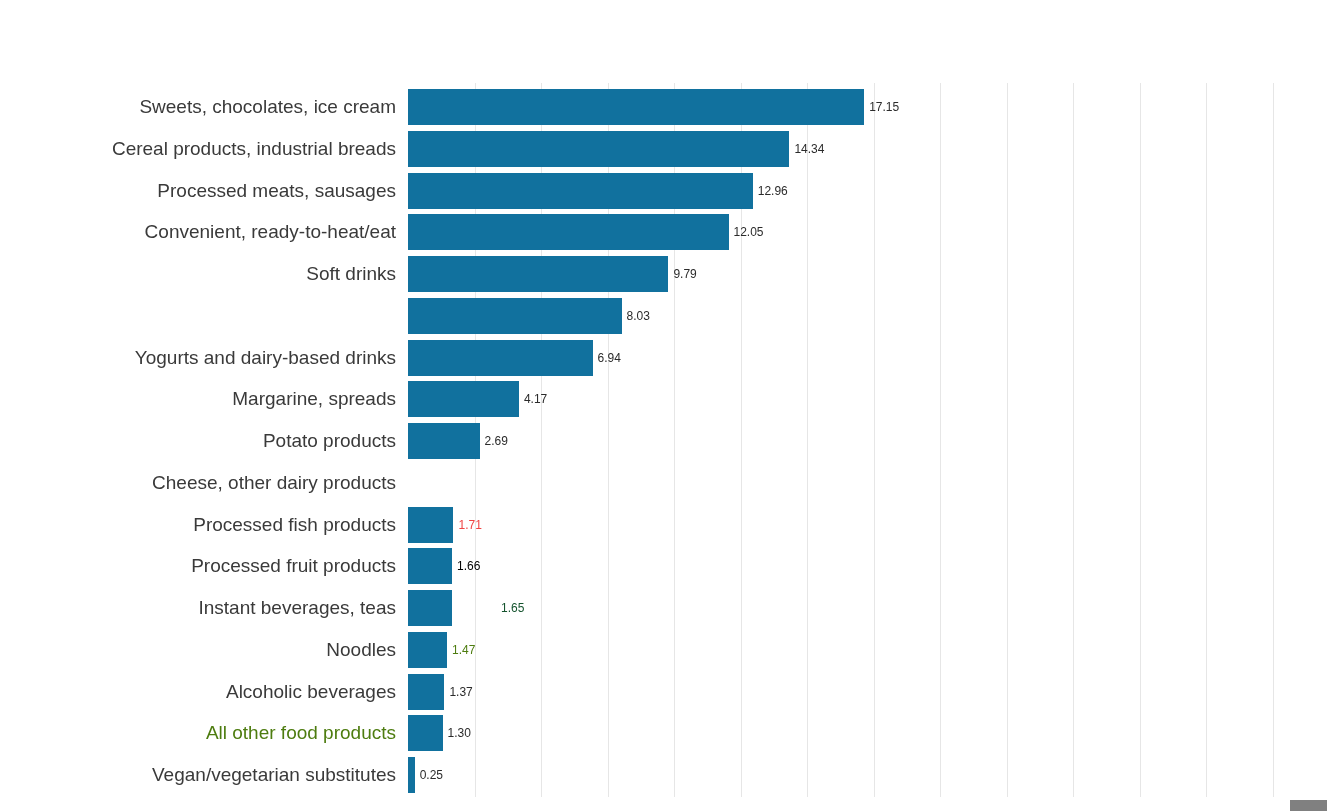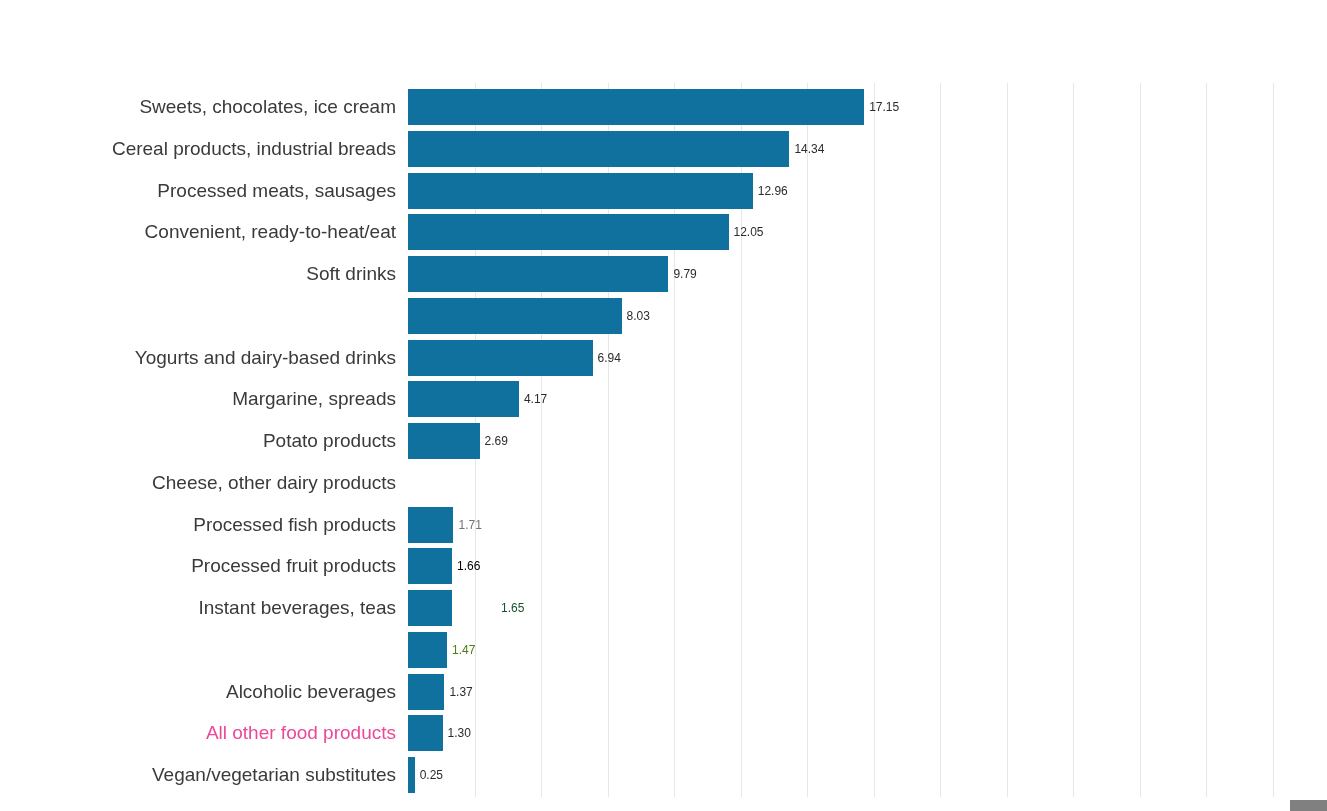--- a/index.html
+++ b/index.html
@@ -129,22 +129,23 @@
       <div class="cat-label" style="top: 89.5px; color: rgb(58, 58, 58);">Processed meats, sausages</div>
       <div class="cat-label" style="top: 131.25px; color: rgb(58, 58, 58);">Convenient, ready-to-heat/eat</div>
       <div class="cat-label" style="top: 173px; color: rgb(58, 58, 58);">Soft drinks</div>
       <div class="cat-label" style="top: 256.5px; color: rgb(58, 58, 58);">Yogurts and dairy-based drinks</div>
       <div class="cat-label" style="top: 298.25px; color: rgb(58, 58, 58);">Margarine, spreads</div>
       <div class="cat-label" style="top: 340px; color: rgb(58, 58, 58);">Potato products</div>
       <div class="cat-label" style="top: 381.75px; color: rgb(58, 58, 58);">Cheese, other dairy products</div>
       <div class="cat-label" style="top: 423.5px; color: rgb(58, 58, 58);">Processed fish products</div>
       <div class="cat-label" style="top: 465.25px; color: rgb(58, 58, 58);">Processed fruit products</div>
       <div class="cat-label" style="top: 507px; color: rgb(58, 58, 58);">Instant beverages, teas</div>
+      <div class="cat-label" style="top: 548.75px; color: rgb(58, 58, 58);">Noodles</div>
       <div class="cat-label" style="top: 590.5px; color: rgb(58, 58, 58);">Alcoholic beverages</div>
-      <div class="cat-label" style="top: 632.25px; color: #ec4899;">All other food products</div>
+      <div class="cat-label" style="top: 632.25px; color: #4d7c0f;">All other food products</div>
       <div class="cat-label" style="top: 674px; color: rgb(58, 58, 58);">Vegan/vegetarian substitutes</div>
     </div>
 
   <div id="plot-area">
     <div id="gridlines">
         <div class="gridline" style="left: 66.5px; background: rgb(230, 230, 230);"></div>
         <div class="gridline" style="left: 133px; background: rgb(230, 230, 230);"></div>
         <div class="gridline" style="left: 199.5px; background: rgb(230, 230, 230);"></div>
         <div class="gridline" style="left: 266px; background: rgb(230, 230, 230);"></div>
         <div class="gridline" style="left: 332.5px; background: rgb(230, 230, 230);"></div>
@@ -189,21 +190,21 @@
         <div class="bar-row" style="top: 298.25px;">
           <div class="bar" title="Margarine, spreads: 4.17" style="width: 110.922px; background: rgb(17, 113, 158);"></div>
           <div class="bar-value" style="left: 110.922px; color: rgb(43, 43, 43);">4.17</div>
         </div>
         <div class="bar-row" style="top: 340px;">
           <div class="bar" title="Potato products: 2.69" style="width: 71.554px; background: rgb(17, 113, 158);"></div>
           <div class="bar-value" style="left: 71.554px; color: rgb(43, 43, 43);">2.69</div>
         </div>
         <div class="bar-row" style="top: 423.5px;">
           <div class="bar" title="Processed fish products: 1.71" style="width: 45.486px; background: rgb(17, 113, 158);"></div>
-          <div class="bar-value" style="left: 45.486px; color: #737373;">1.71</div>
+          <div class="bar-value" style="left: 45.486px; color: #ef4444;">1.71</div>
         </div>
         <div class="bar-row" style="top: 465.25px;">
           <div class="bar" title="Processed fruit products: 1.66" style="width: 44.156px; background: rgb(17, 113, 158);"></div>
           <div class="bar-value" style="left: 44px; color: #000000;">1.66</div>
         </div>
         <div class="bar-row" style="top: 507px;">
           <div class="bar" title="Instant beverages, teas: 1.65" style="width: 43.89px; background: rgb(17, 113, 158);"></div>
           <div class="bar-value" style="left: 49px; color: #14532d; padding-left: 44px;">1.65</div>
         </div>
         <div class="bar-row" style="top: 548.75px;">

